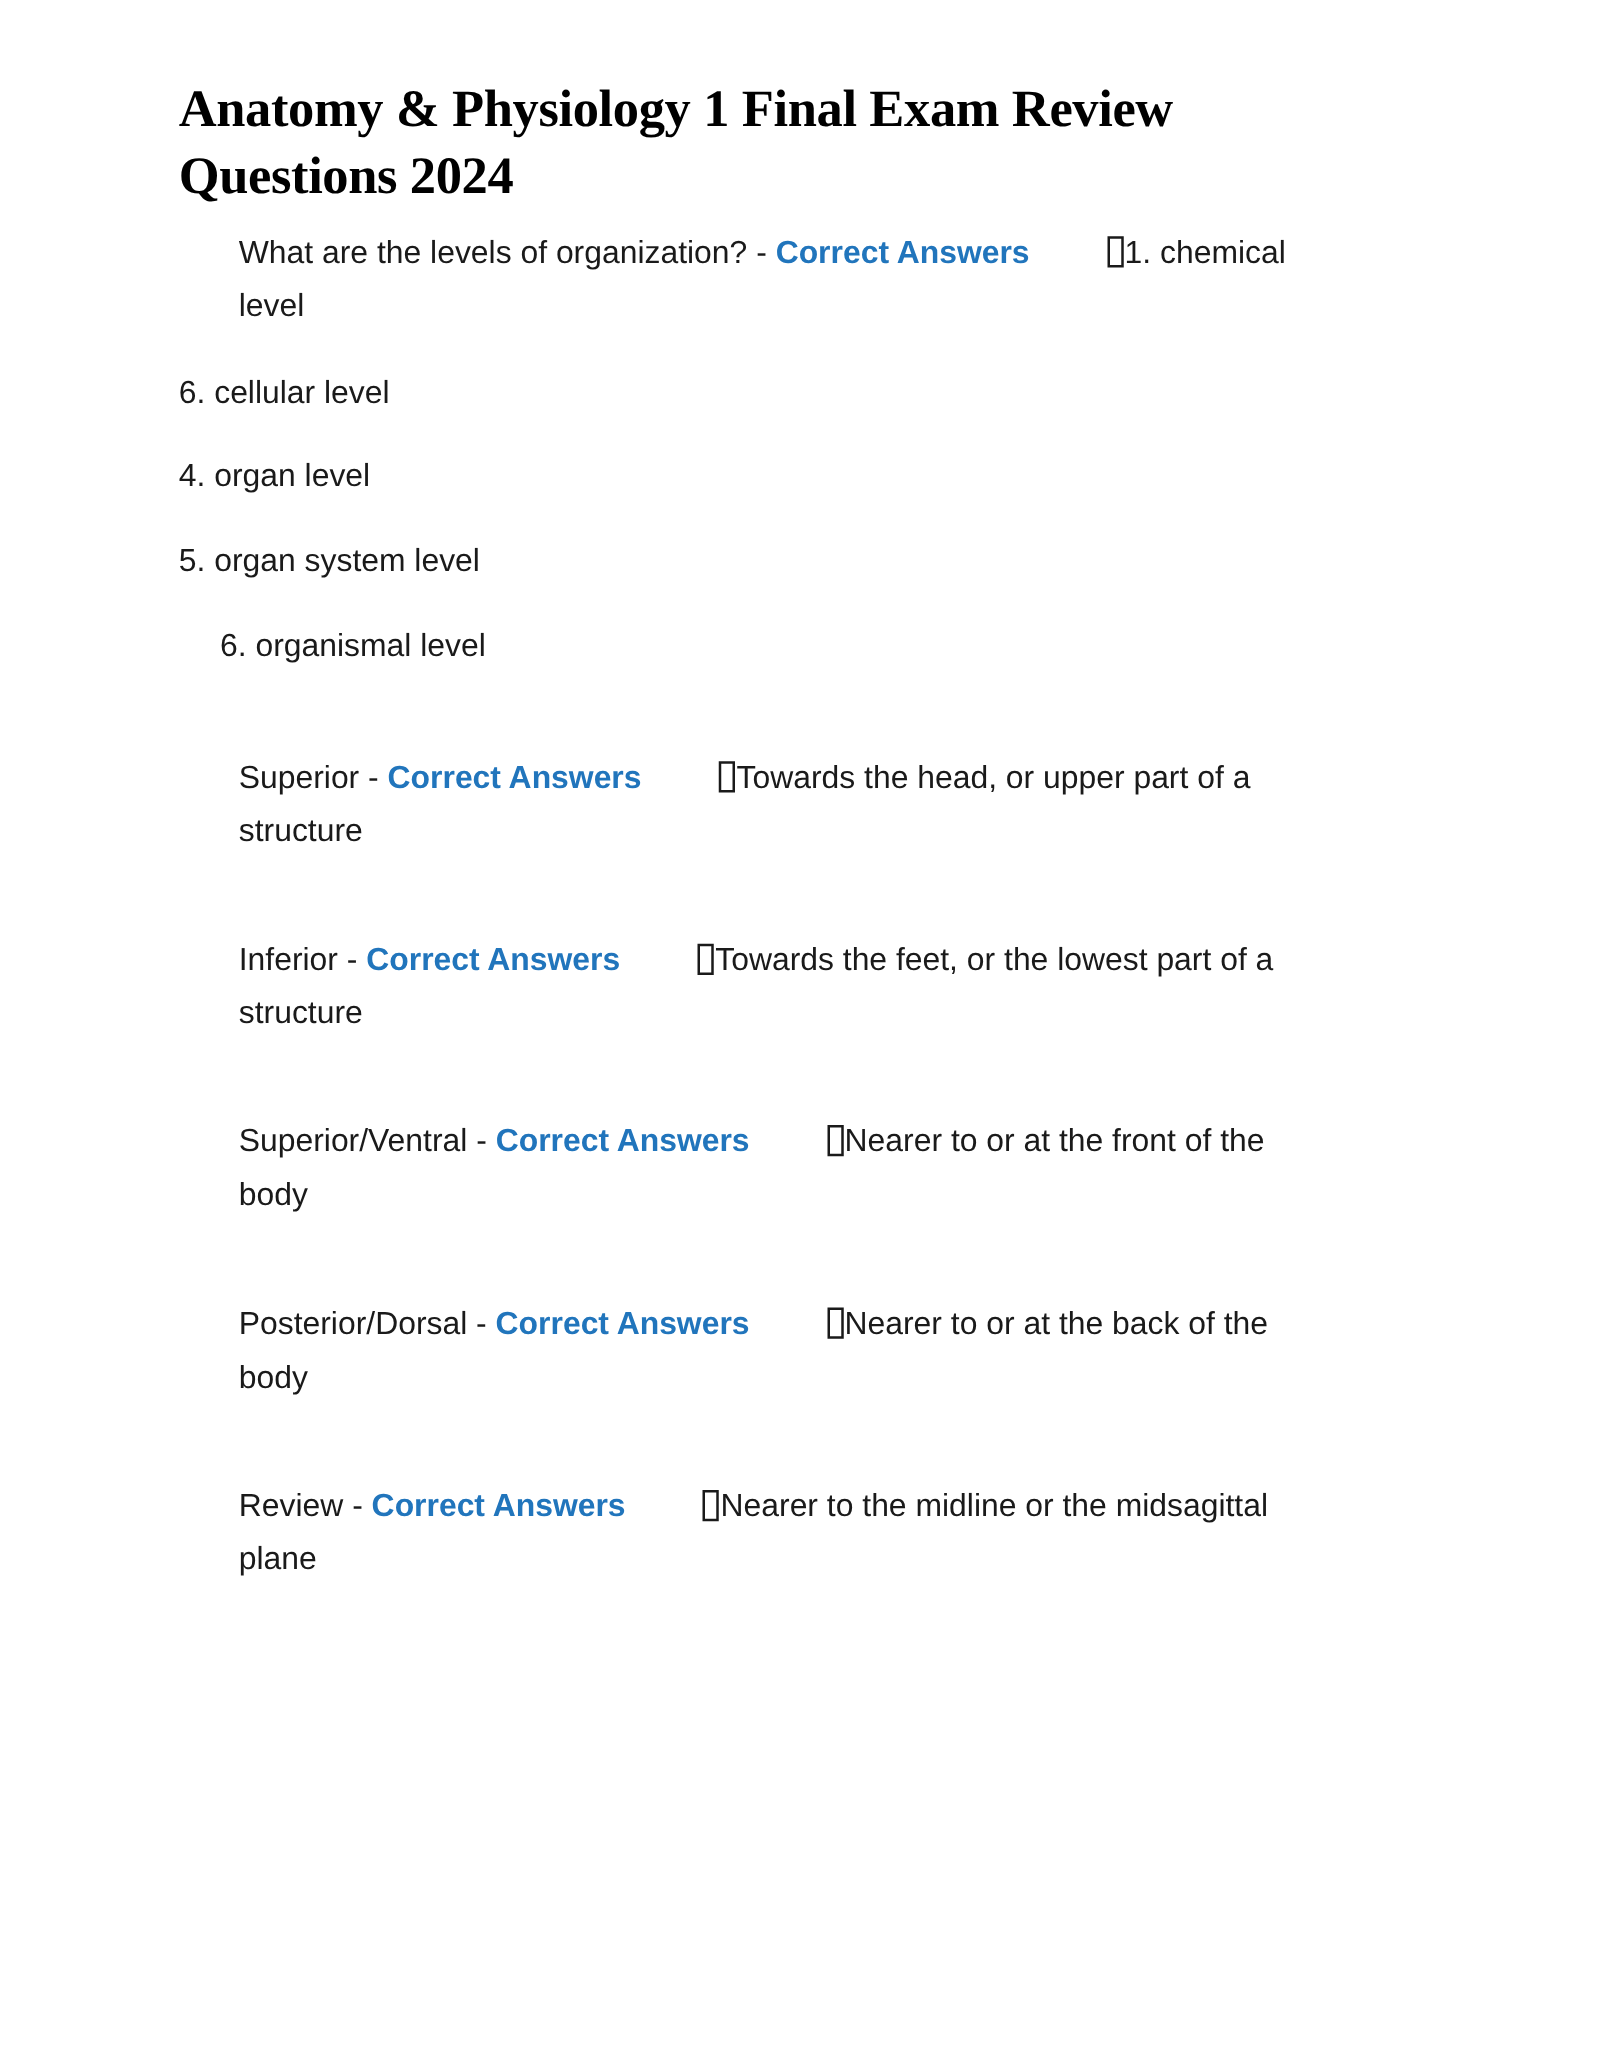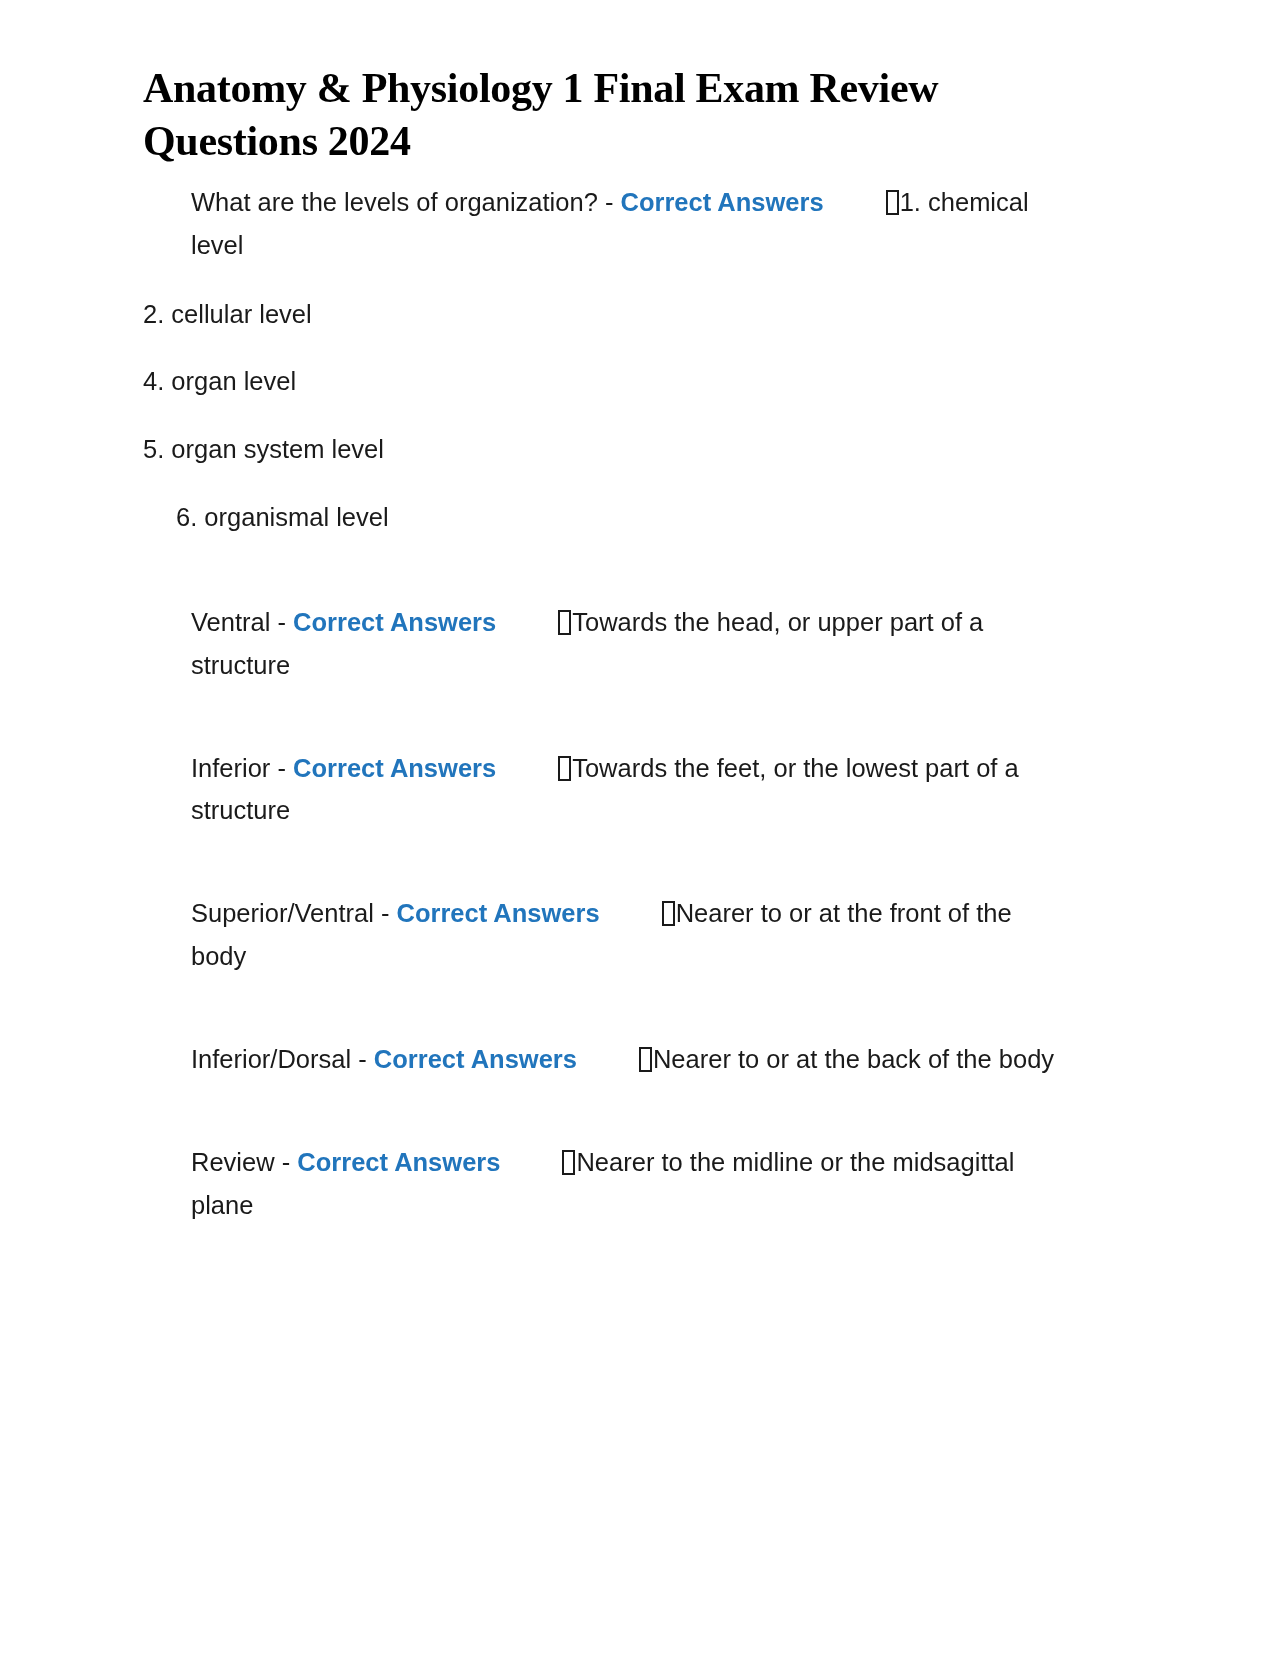--- a/index.html
+++ b/index.html
@@ -106,48 +106,48 @@
 <div class="page">
 
   <h1 class="doc-title">Anatomy &amp; Physiology 1 Final Exam Review Questions 2024</h1>
 
   <div class="intro-block">
     <div class="qa-line"><span class="prompt">What are the levels of organization?</span><span class="prompt"> - </span><span class="correct-answers">Correct Answers</span><span class="tab-gap"></span><span class="tofu"></span><span>1.</span>
       <span>chemical level</span></div>
   </div>
 
   <div class="list-block">
-    <div class="list-item">2. cellular level</div>
+    <div class="list-item">6. cellular level</div>
     <div class="list-item">4. organ level</div>
     <div class="list-item">5. organ system level</div>
     <div class="list-item">6. organismal level</div>
   </div>
 
   <div class="spacer-lg"></div>
 
   <div class="qa-block">
-    <div class="qa-line"><span class="prompt">Ventral</span><span class="prompt"> - </span><span class="correct-answers">Correct Answers</span><span class="tab-gap"></span><span class="tofu"></span><span>Towards the head, or upper part of a structure</span></div>
+    <div class="qa-line"><span class="prompt">Superior</span><span class="prompt"> - </span><span class="correct-answers">Correct Answers</span><span class="tab-gap"></span><span class="tofu"></span><span>Towards the head, or upper part of a structure</span></div>
   </div>
 
   <div class="spacer-md"></div>
 
   <div class="qa-block">
     <div class="qa-line"><span class="prompt">Inferior</span><span class="prompt"> - </span><span class="correct-answers">Correct Answers</span><span class="tab-gap"></span><span class="tofu"></span><span>Towards the feet, or the lowest part of a structure</span></div>
   </div>
 
   <div class="spacer-md"></div>
 
   <div class="qa-block">
     <div class="qa-line"><span class="prompt">Superior/Ventral</span><span class="prompt"> - </span><span class="correct-answers">Correct Answers</span><span class="tab-gap"></span><span class="tofu"></span><span>Nearer to or at the front of the body</span></div>
   </div>
 
   <div class="spacer-md"></div>
 
   <div class="qa-block">
-    <div class="qa-line"><span class="prompt">Inferior/Dorsal</span><span class="prompt"> - </span><span class="correct-answers">Correct Answers</span><span class="tab-gap"></span><span class="tofu"></span><span>Nearer to or at the back of the body</span></div>
+    <div class="qa-line"><span class="prompt">Posterior/Dorsal</span><span class="prompt"> - </span><span class="correct-answers">Correct Answers</span><span class="tab-gap"></span><span class="tofu"></span><span>Nearer to or at the back of the body</span></div>
   </div>
 
   <div class="spacer-md"></div>
 
   <div class="qa-block">
     <div class="qa-line"><span class="prompt">Review</span><span class="prompt"> - </span><span class="correct-answers">Correct Answers</span><span class="tab-gap"></span><span class="tofu"></span><span>Nearer to the midline or the midsagittal plane</span></div>
   </div>
 
 </div>
 

